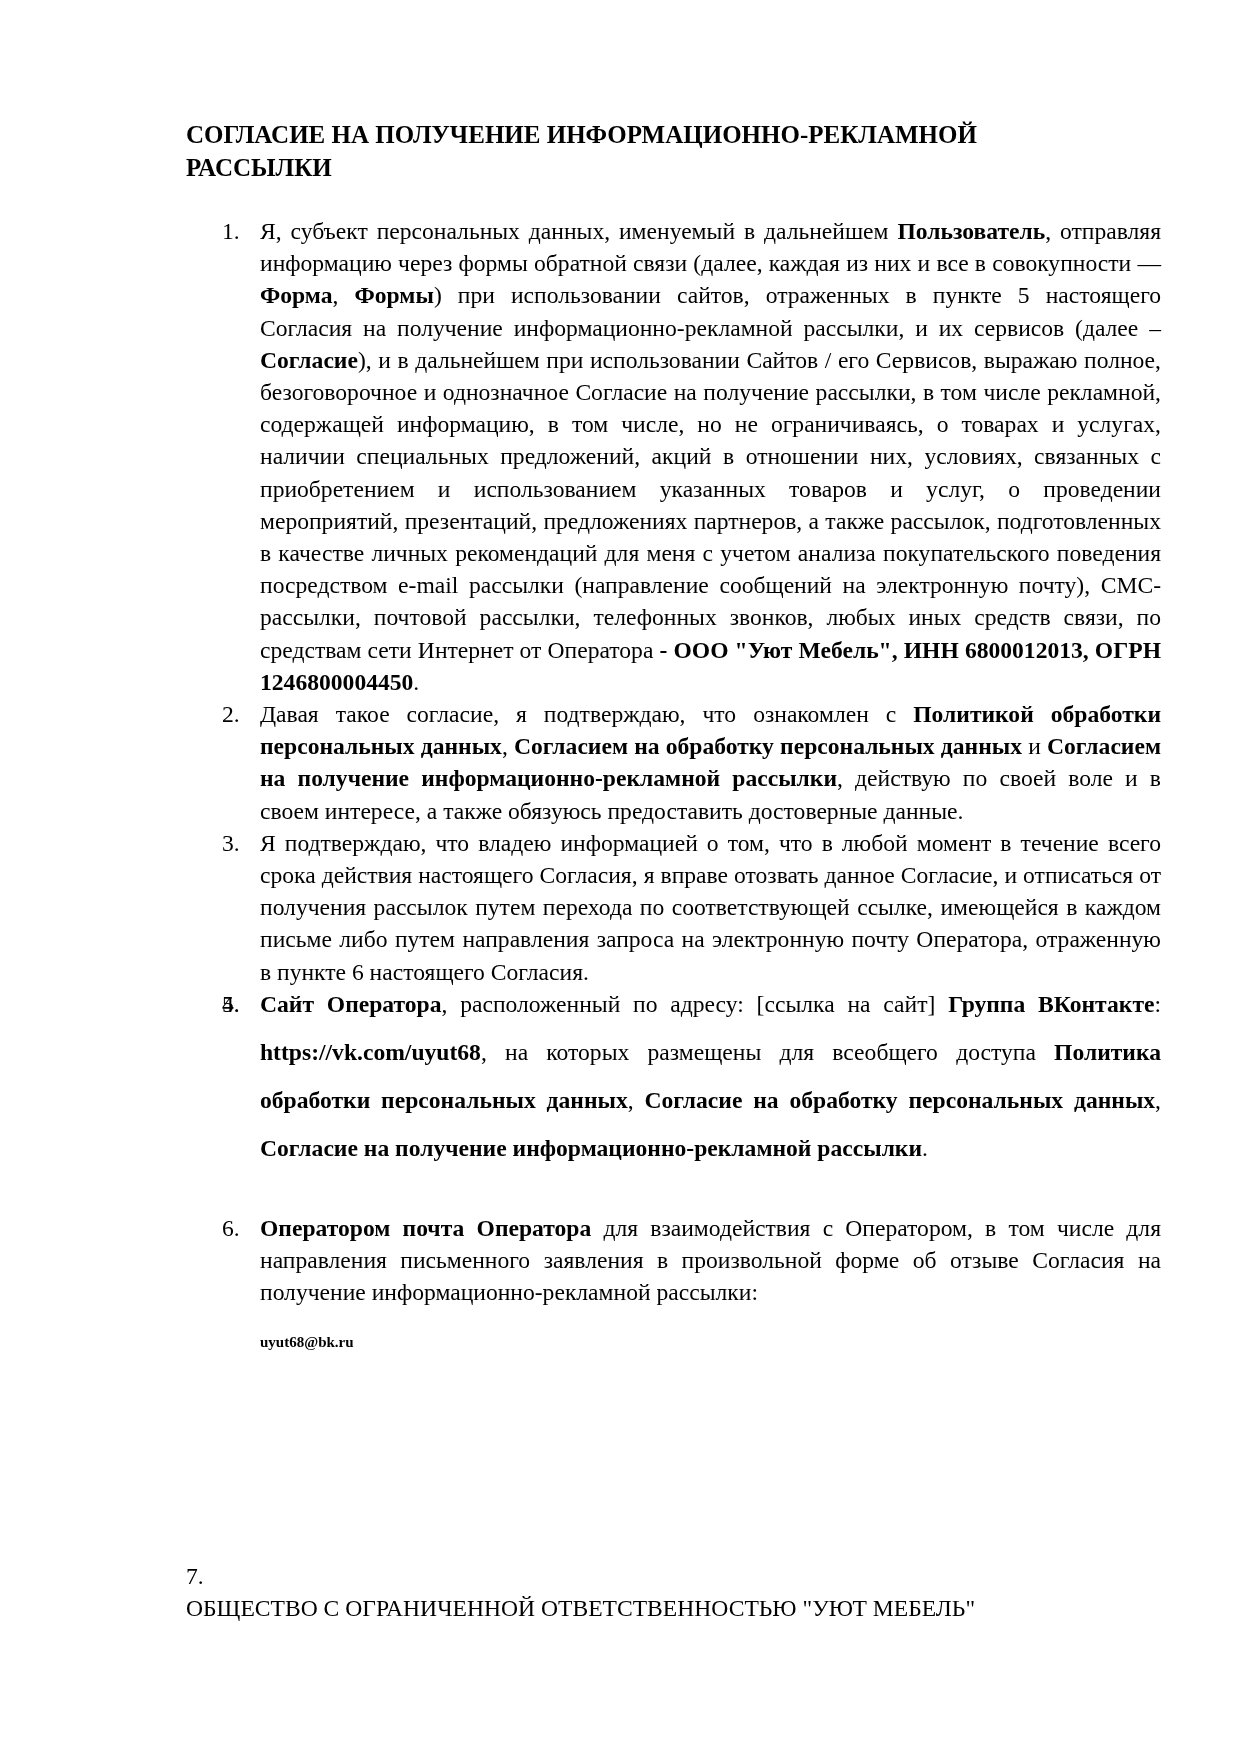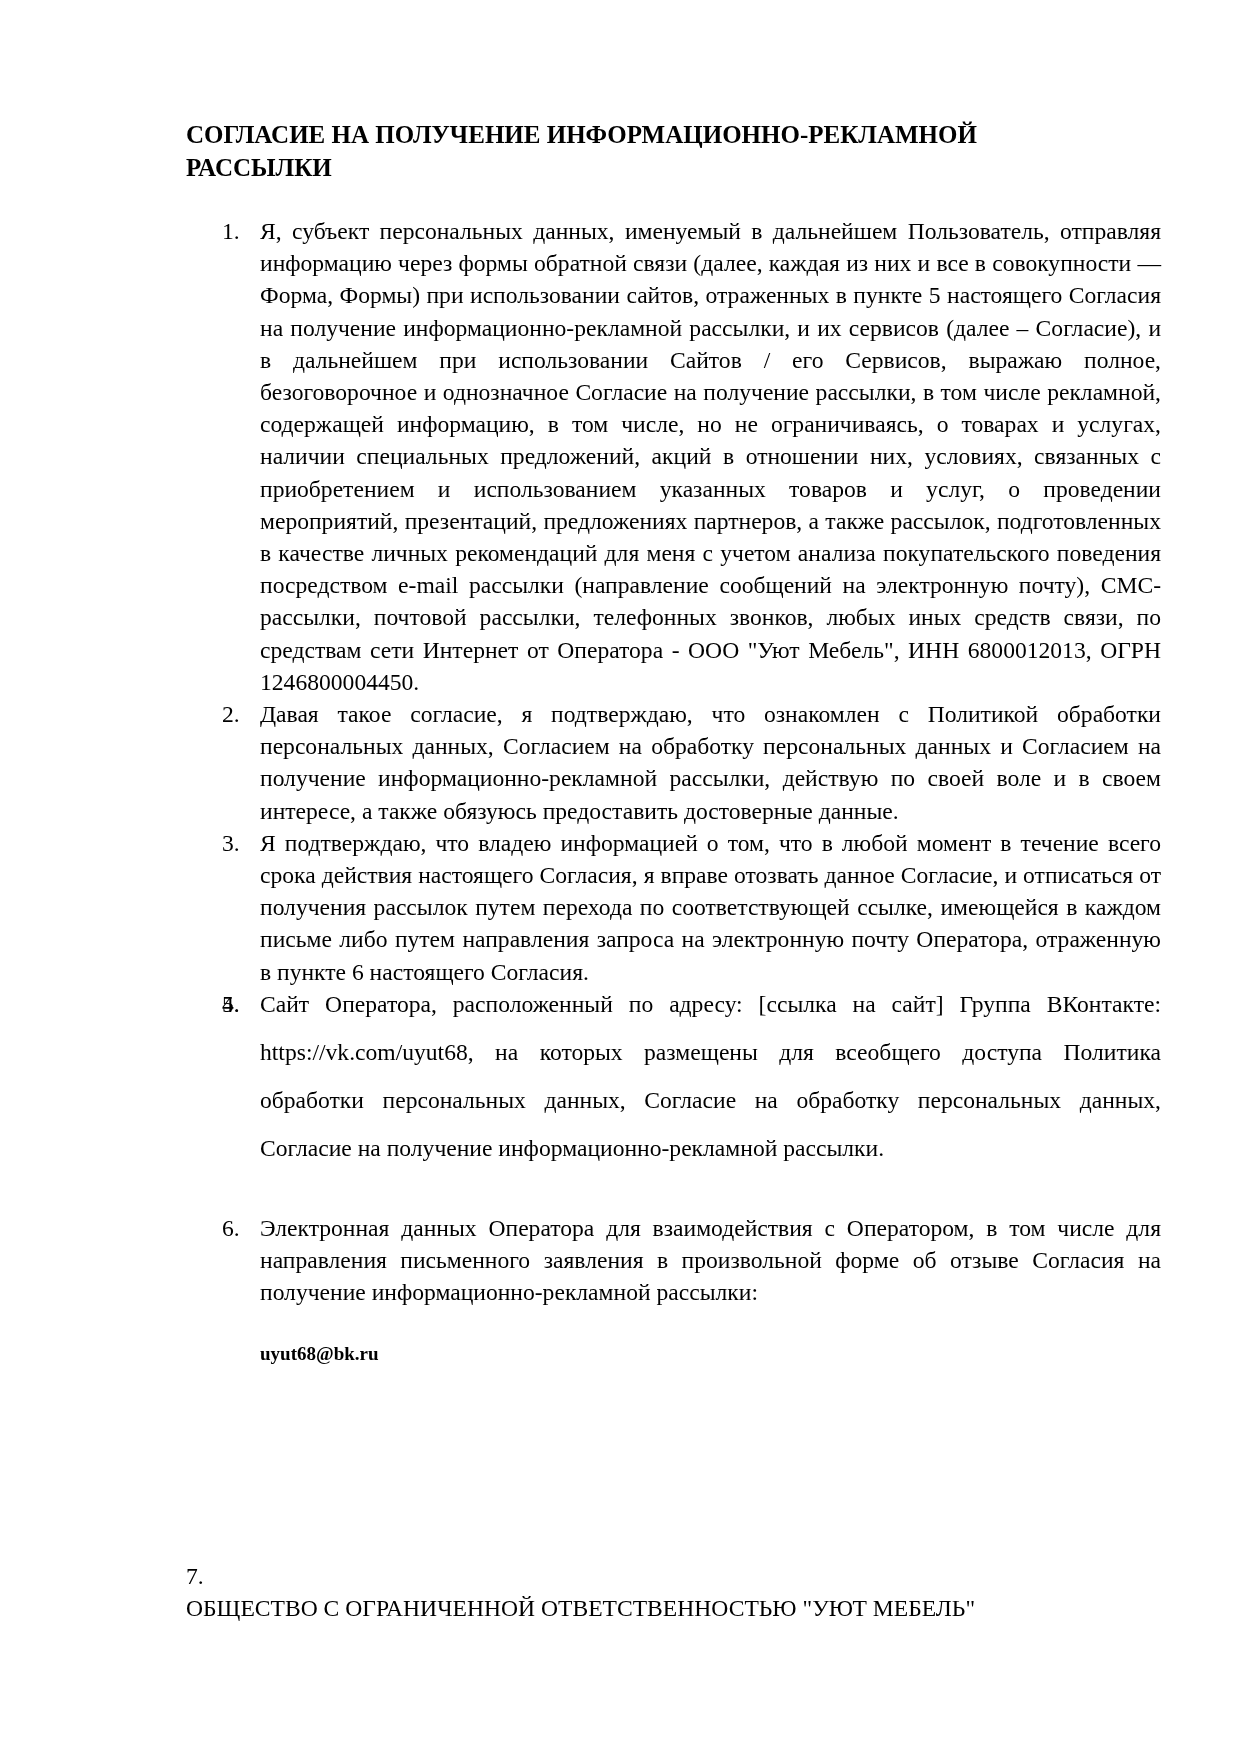--- a/index.html
+++ b/index.html
@@ -8,22 +8,22 @@
   .page { position: absolute; left: 8px; top: 0; width: 1242px; height: 1282px; }
   .title { position: absolute; left: 178px; top: 118px; width: 900px;
            font-weight: bold; font-size: 25px; line-height: 33px; }
   .list { position: absolute; left: 178px; top: 215px; width: 975px; }
   .item { position: relative; padding-left: 74px; font-size: 23.6px; line-height: 32.2px;
           text-align: justify; }
   .num { position: absolute; left: 36px; top: 0; }
   .item5 { line-height: 48px; margin-top: -8px; }
   .item5 .num { top: 0; }
   .gap { height: 40px; }
-  .email { padding-left: 74px; font-weight: bold; font-size: 19px; line-height: 32px; margin-top: 30px; }
-  .b { font-weight: normal; }
+  .email { padding-left: 74px; font-weight: bold; font-size: 15px; line-height: 32px; margin-top: 18px; }
+  .b { font-weight: bold; }
   .req { position: absolute; left: 178px; top: 1560px; font-size: 23.6px; line-height: 32px; }
   .req-head { display: flex; }
   .req-num { width: 74px; }
   .req-title { font-weight: bold; }
 </style>
 </head>
 <body>
 
 <div class="page">
   <div class="title">СОГЛАСИЕ НА ПОЛУЧЕНИЕ ИНФОРМАЦИОННО-РЕКЛАМНОЙ РАССЫЛКИ</div>
@@ -44,21 +44,21 @@
     <div class="item">
       <span class="num">4.</span>
     </div>
     <div class="item item5">
       <span class="num">5.</span>
       <span class="txt"><span class="b">Сайт Оператора</span><span>, расположенный по адресу: [ссылка на сайт] </span><span class="b">Группа ВКонтакте</span><span>: </span><span class="b">https://vk.com/uyut68</span><span>, на которых размещены для всеобщего доступа </span><span class="b">Политика обработки персональных данных</span><span>, </span><span class="b">Согласие на обработку персональных данных</span><span>, </span><span class="b">Согласие на получение информационно-рекламной рассылки</span><span>.</span></span>
     </div>
     <div class="gap"></div>
     <div class="item">
       <span class="num">6.</span>
-      <span class="txt"><span class="b">Электронная данных Оператора</span><span> для взаимодействия с Оператором, в том числе для направления письменного заявления в произвольной форме об отзыве Согласия на получение информационно-рекламной рассылки:</span></span>
+      <span class="txt"><span class="b">Оператором почта Оператора</span><span> для взаимодействия с Оператором, в том числе для направления письменного заявления в произвольной форме об отзыве Согласия на получение информационно-рекламной рассылки:</span></span>
     </div>
     <div class="email">uyut68@bk.ru</div>
   </div>
 
   <div class="req">
     <div class="req-head">
       <span class="req-num">7.</span>
     </div>
     <div>ОБЩЕСТВО С ОГРАНИЧЕННОЙ ОТВЕТСТВЕННОСТЬЮ "УЮТ МЕБЕЛЬ"</div>
   </div>

